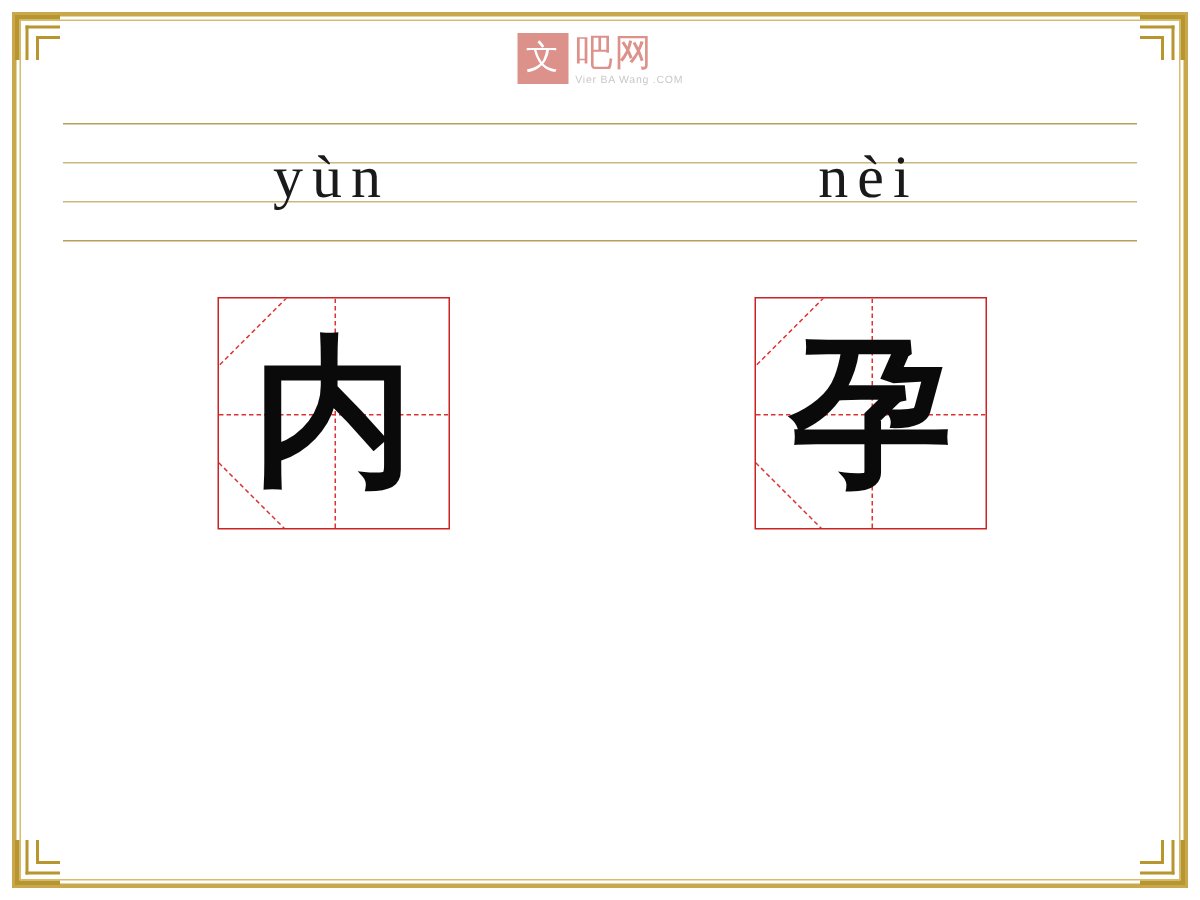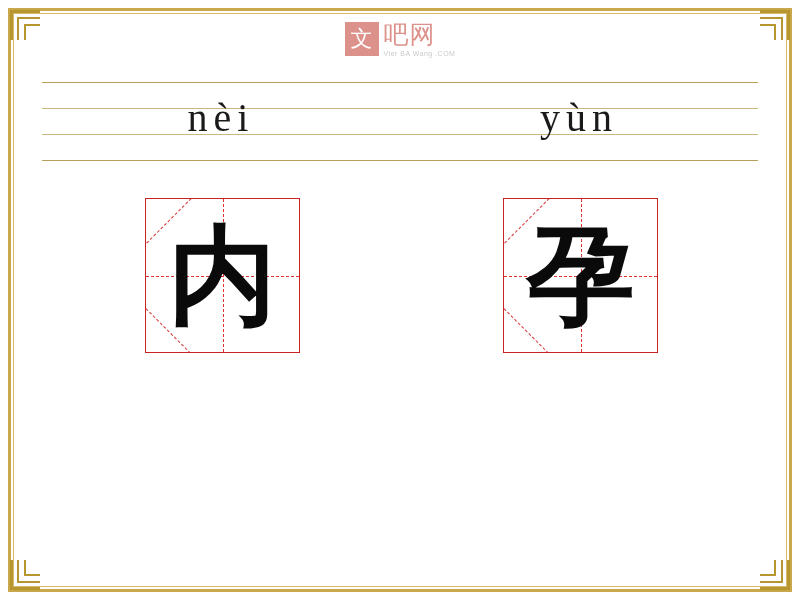--- a/index.html
+++ b/index.html
@@ -282,22 +282,22 @@
       <div class="logo-sub">Vier BA Wang .COM</div>
     </div>
   </div>
 
   <div class="pinyin-block">
     <div class="staff-line l1"></div>
     <div class="staff-line l2"></div>
     <div class="staff-line l3"></div>
     <div class="staff-line l4"></div>
     <div class="pinyin-row">
+      <div class="pinyin-cell">yùn</div>
       <div class="pinyin-cell">nèi</div>
-      <div class="pinyin-cell">yùn</div>
     </div>
   </div>
 
   <div class="char-row">
 
     <div class="char-box first">
       <div class="guide">
         <div class="g gh"></div>
         <div class="g gv"></div>
         <div class="g gd1"></div>

